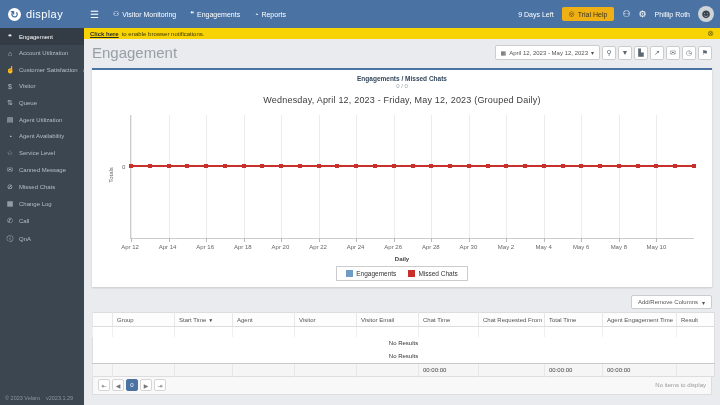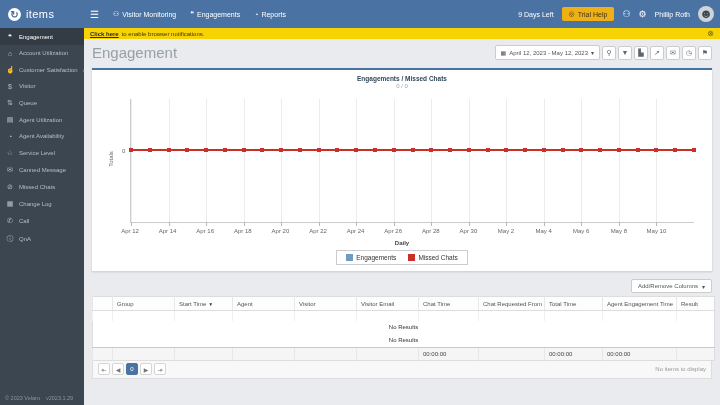--- a/index.html
+++ b/index.html
@@ -95,21 +95,21 @@
         display:flex; align-items:center; justify-content:center; border-radius:2px; cursor:pointer; padding:0; }
   .pg.active { background:#4a73a4; color:#fff; border-color:#4a73a4; }
   .no-items { margin-left:auto; }
 </style>
 </head>
 <body>
 
 <div class="topbar">
   <div class="brand">
     <span class="logo">↻</span>
-    <span class="brand-name">items</span>
+    <span class="brand-name">display</span>
   </div>
   <span class="hamburger">☰</span>
   <nav class="topnav" id="topnav">
       <span class="nav-item">
         <span class="g">⚇</span>
         <span>Visitor Monitoring</span>
       </span>
       <span class="nav-item">
         <span class="g">❝</span>
         <span>Engagements</span>
@@ -234,20 +234,21 @@
               <button class="tool-btn">
                 <span>⚑</span>
               </button>
             </span>
         </div>
       </div>
 
       <div class="card">
         <div class="chart-sub">Engagements / Missed Chats</div>
         <div class="chart-counts">0 / 0</div>
+        <div class="chart-title">Wednesday, April 12, 2023 - Friday, May 12, 2023 (Grouped Daily)</div>
         <div class="plot-wrap">
           <span class="ylab">Totals</span>
           <span class="ytick">0</span>
           <div class="plot" id="plot">
               <div class="grid" style="left: 0%;"></div>
               <div class="tickx" style="left: 0%;"></div>
               <div class="grid" style="left: 6.66667%;"></div>
               <div class="tickx" style="left: 6.66667%;"></div>
               <div class="grid" style="left: 13.3333%;"></div>
               <div class="tickx" style="left: 13.3333%;"></div>

